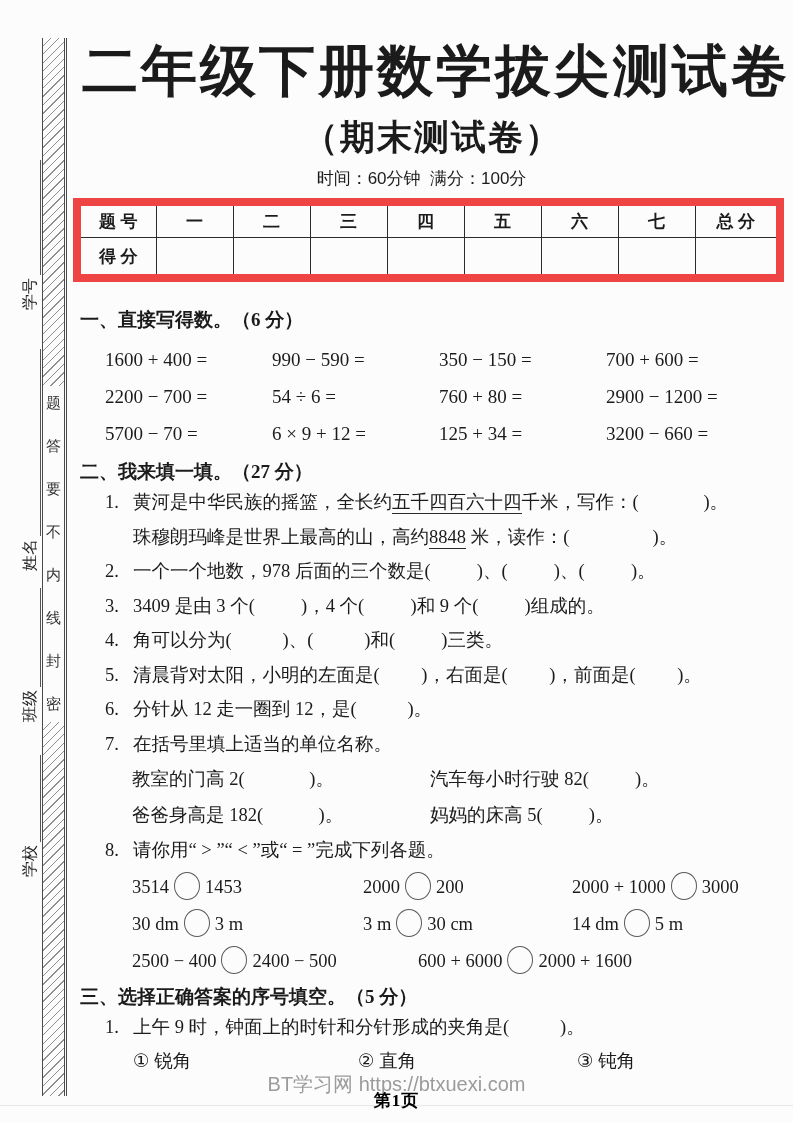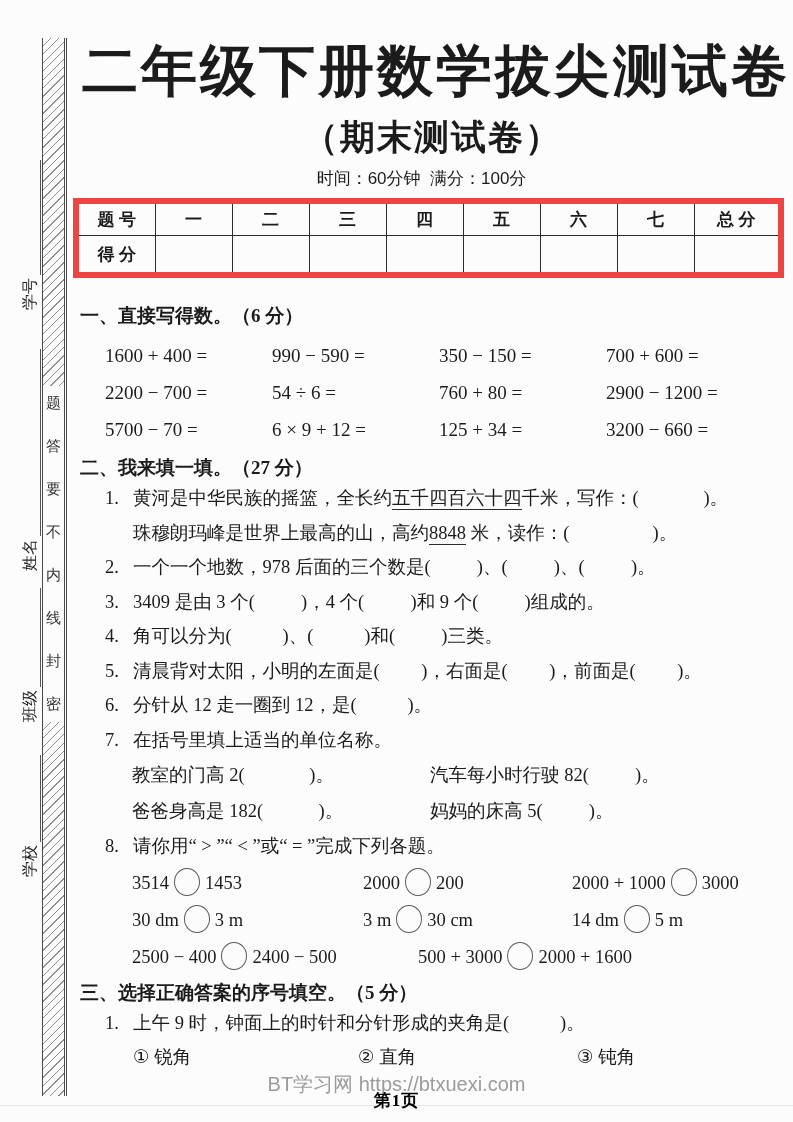--- a/index.html
+++ b/index.html
@@ -45,21 +45,21 @@
     font-family:"Liberation Sans","DejaVu Sans",sans-serif; font-weight:800;
     font-size:35px; letter-spacing:2px;
   }
   .meta {
     margin:8px 22px 0 0; height:22px; line-height:22px; text-align:center;
     font-family:"Liberation Sans","DejaVu Sans",sans-serif; font-size:17px; font-weight:500;
     white-space:pre;
   }
   .score-table {
     border-collapse:collapse; table-layout:fixed; width:711px; margin:8px 0 0 -7px;
-    border:6px solid #ef4444;
+    border:8px solid #ef4444;
   }
   .score-table td {
     border:1px solid #2c2c2c; text-align:center; vertical-align:middle;
     font-family:"Liberation Sans","DejaVu Sans",sans-serif; font-weight:700; font-size:17px;
   }
   .score-table tr.hdr td { height:29px; }
   .score-table tr.scr td { height:34px; }
 
   .sec-heading {
     font-family:Liberation Serif, serif; font-weight:800;
@@ -256,21 +256,21 @@
       <span><span>2000</span><span class="circle"></span><span>200</span></span>
       <span><span>2000 + 1000</span><span class="circle"></span><span>3000</span></span>
     </div>
     <div class="cmp-row">
       <span><span>30 dm</span><span class="circle"></span><span>3 m</span></span>
       <span><span>3 m</span><span class="circle"></span><span>30 cm</span></span>
       <span><span>14 dm</span><span class="circle"></span><span>5 m</span></span>
     </div>
     <div class="cmp-row two">
       <span><span>2500 − 400</span><span class="circle"></span><span>2400 − 500</span></span>
-      <span><span>500 + 3000</span><span class="circle"></span><span>2000 + 1600</span></span>
+      <span><span>600 + 6000</span><span class="circle"></span><span>2000 + 1600</span></span>
     </div>
 
     <div class="sec-heading s3">三、选择正确答案的序号填空。（5 分）</div>
     <div class="q-line">
       <span class="q-num">1.</span>
       <span class="q-text">上午 9 时，钟面上的时针和分针形成的夹角是(           )。</span>
     </div>
     <div class="options-row">
       <span>① 锐角</span>
       <span>② 直角</span>

